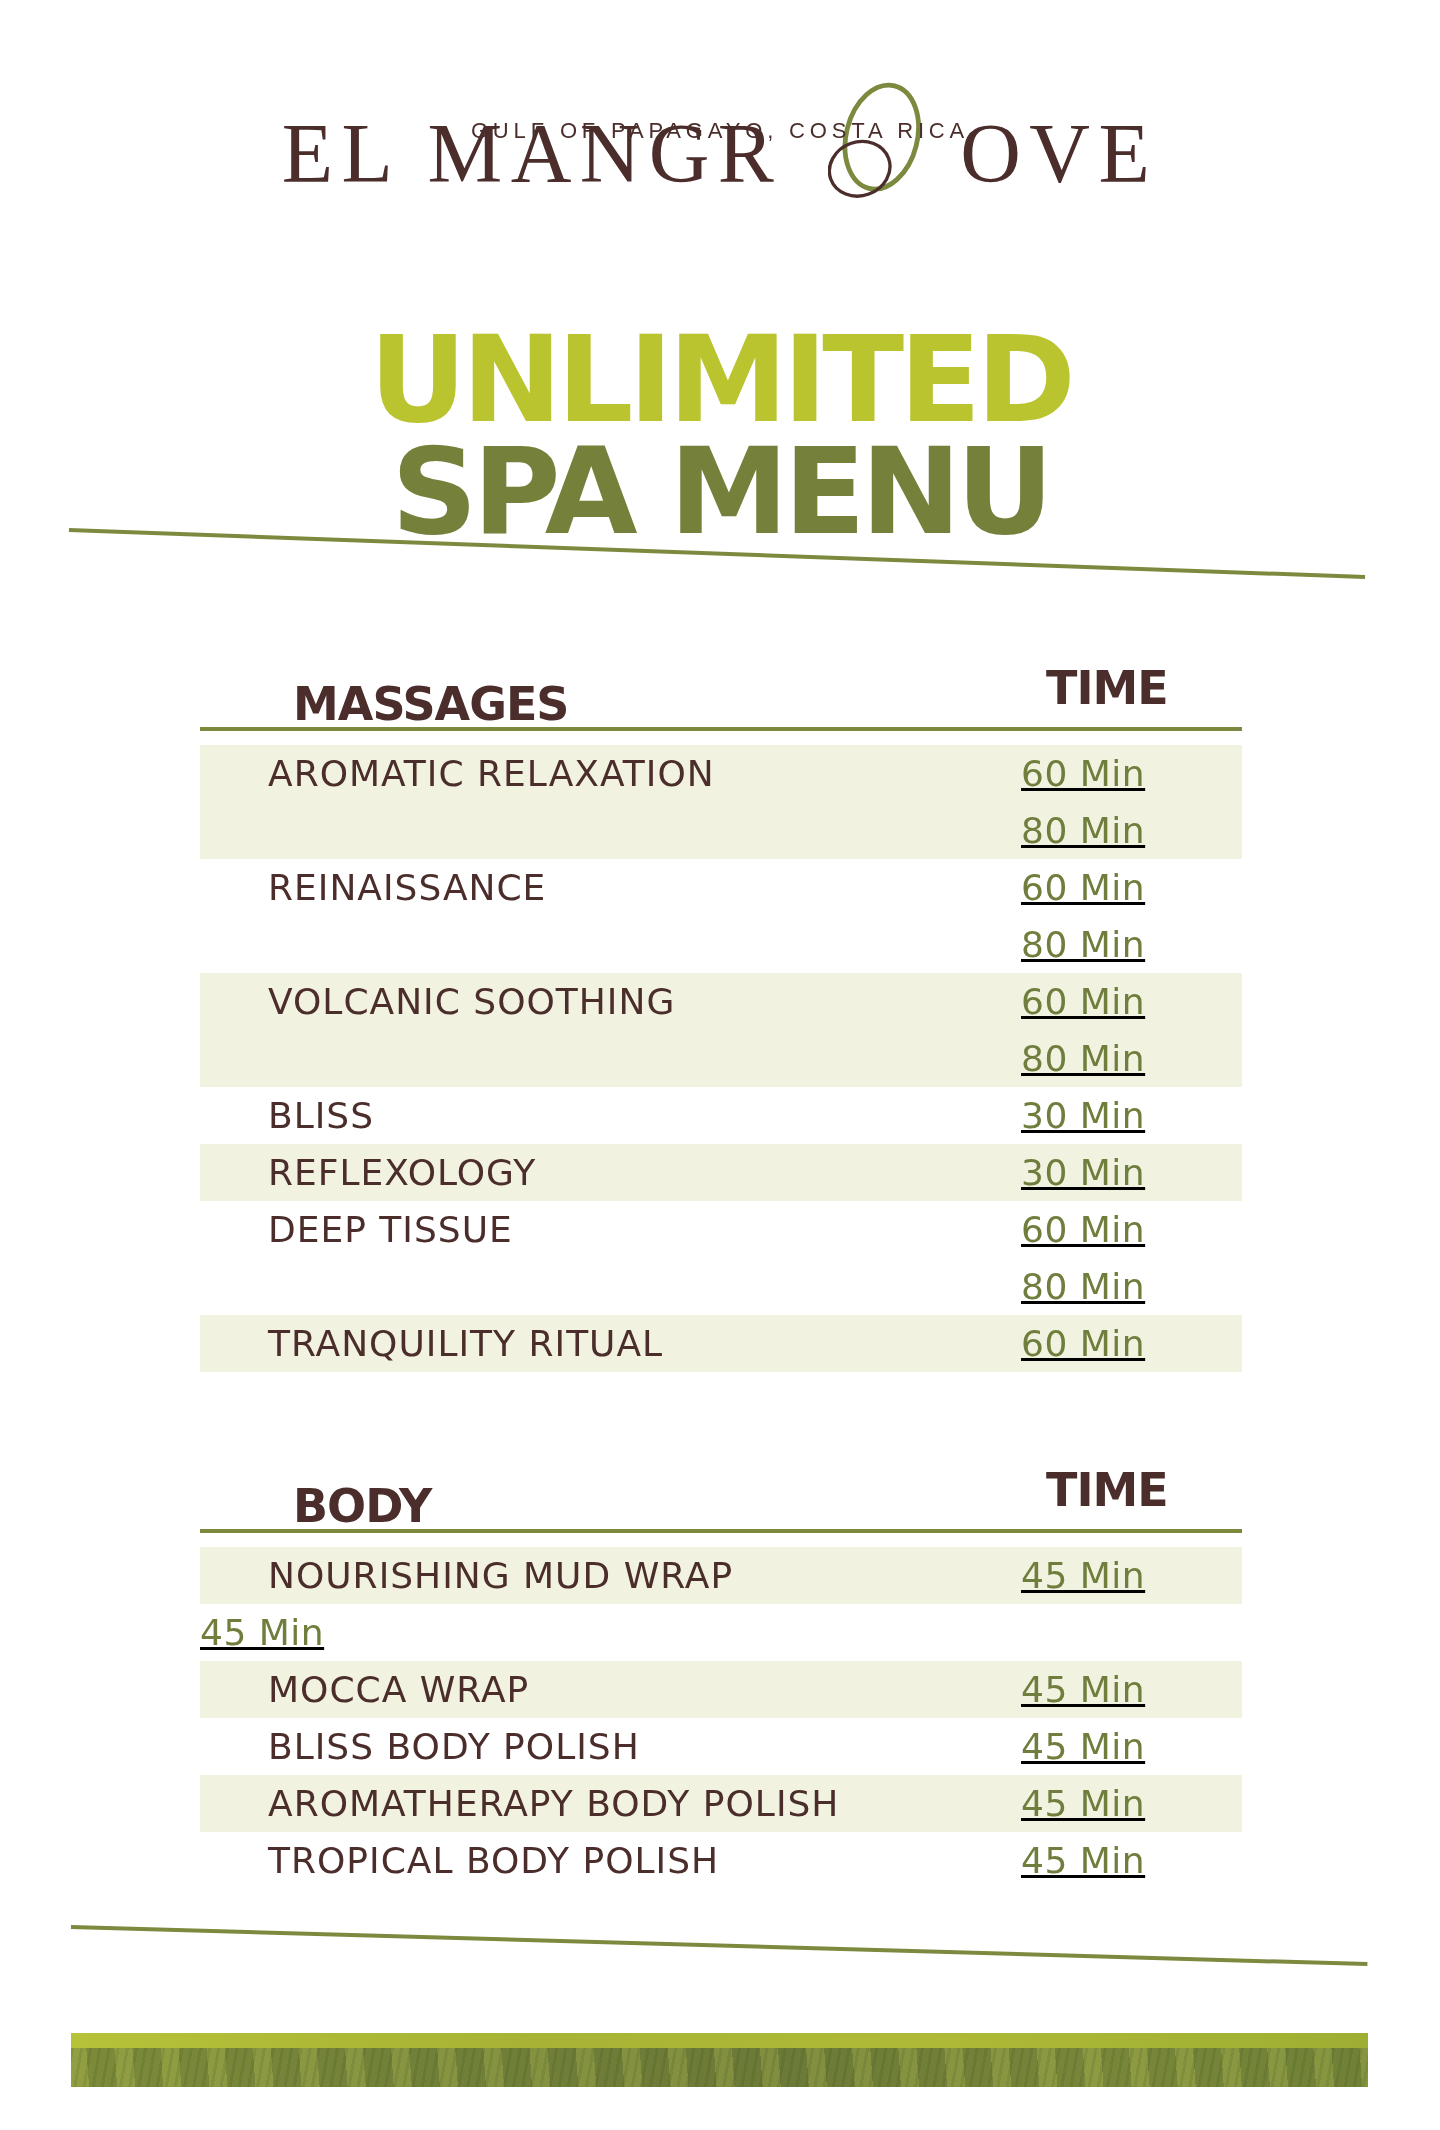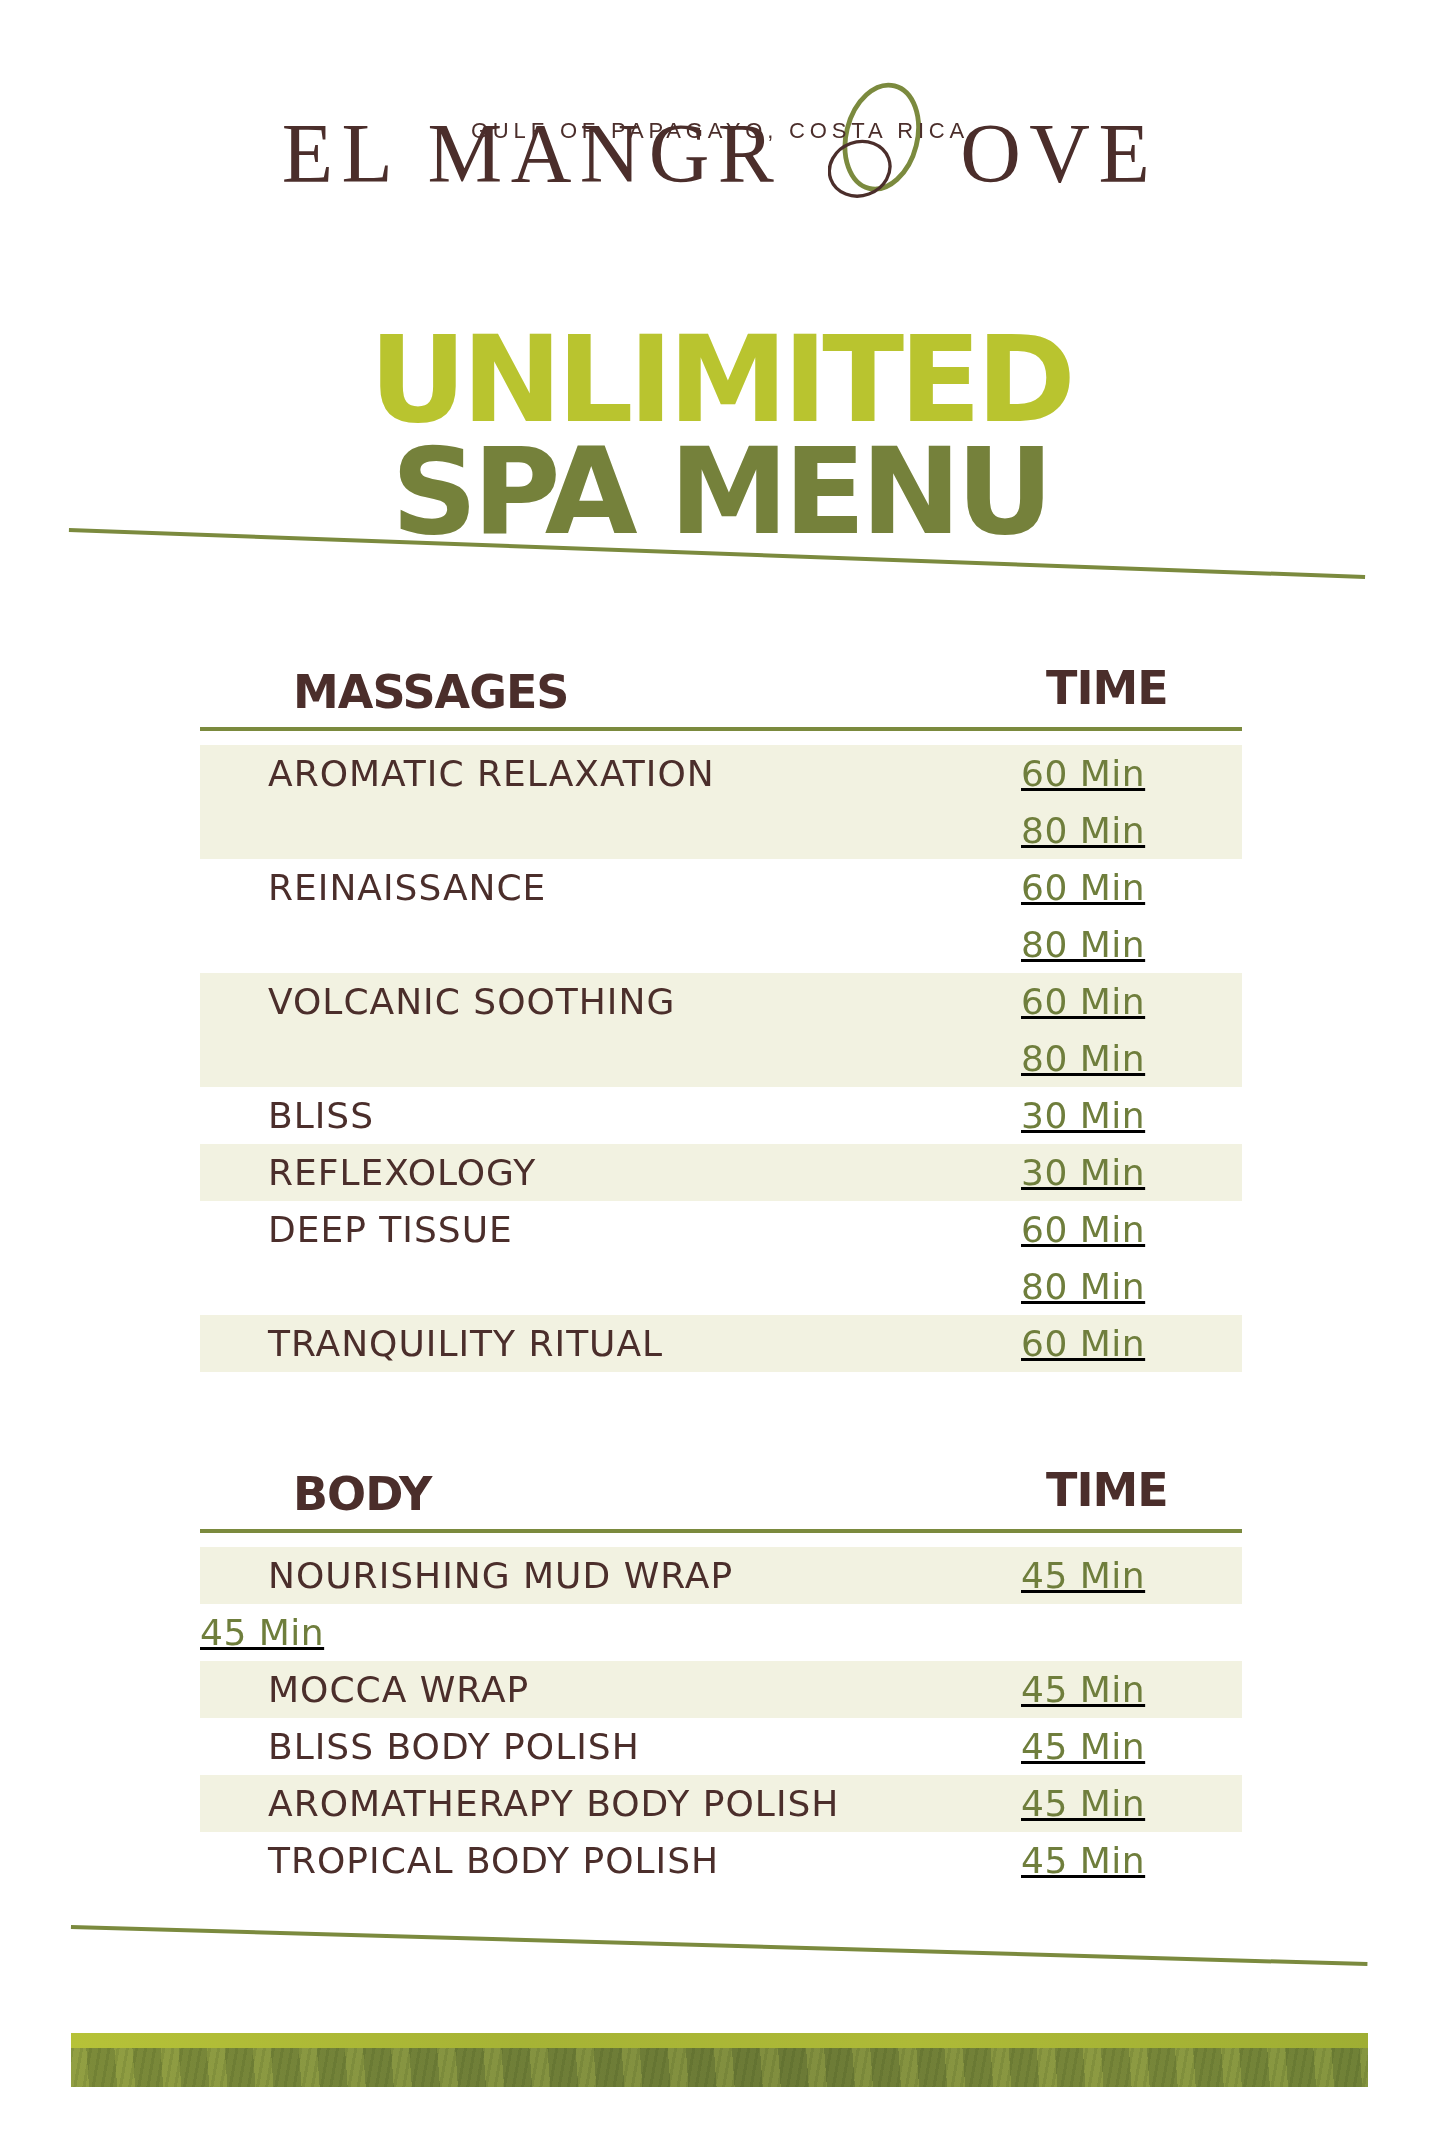--- a/index.html
+++ b/index.html
@@ -36,21 +36,21 @@
 
   
   .diag{position:absolute;height:4px;background:var(--olive);transform-origin:0 0;}
   .diag-top{left:69px;top:528px;width:1297px;transform:rotate(2.08deg);}
   .diag-bottom{left:71px;top:1925px;width:1297px;transform:rotate(1.64deg);}
 
   
   .content{position:absolute;left:200px;top:660px;width:1042px;}
   .menu-section + .menu-section{margin-top:90px;}
   .sec-head{position:relative;height:56px;color:var(--brown);}
-  .sec-title{position:absolute;left:93px;top:4px;margin:0;font-size:46px;font-weight:700;
+  .sec-title{position:absolute;left:93px;top:16px;margin:0;font-size:46px;font-weight:700;
     letter-spacing:-1px;line-height:56px;}
   .sec-time{position:absolute;left:846px;top:0;font-size:46px;font-weight:700;
     letter-spacing:-1px;line-height:56px;}
   .sec-rule{height:4px;background:var(--olive);margin-top:11px;}
   .rows{margin-top:14px;}
   .row{display:flex;}
   .row.shaded{background:var(--cream);}
   .row-name{width:753px;padding-left:68px;font-size:36px;letter-spacing:1px;
     line-height:57px;color:var(--brown);white-space:nowrap;}
   .row-times{flex:1;text-decoration:underline;}

